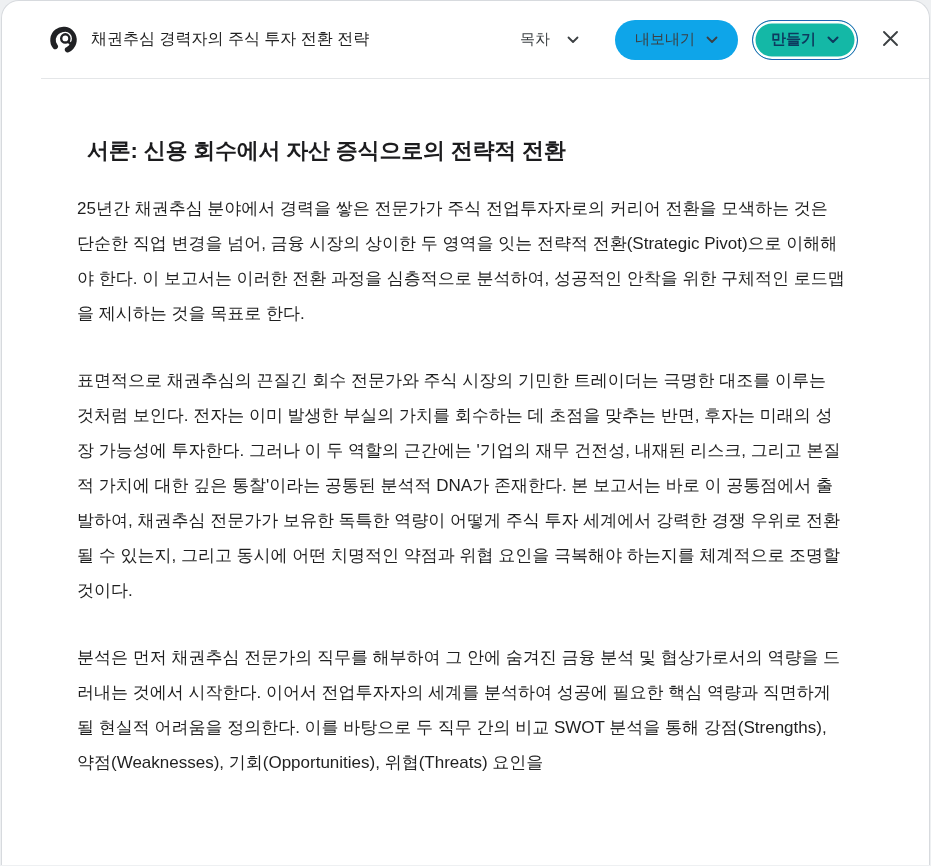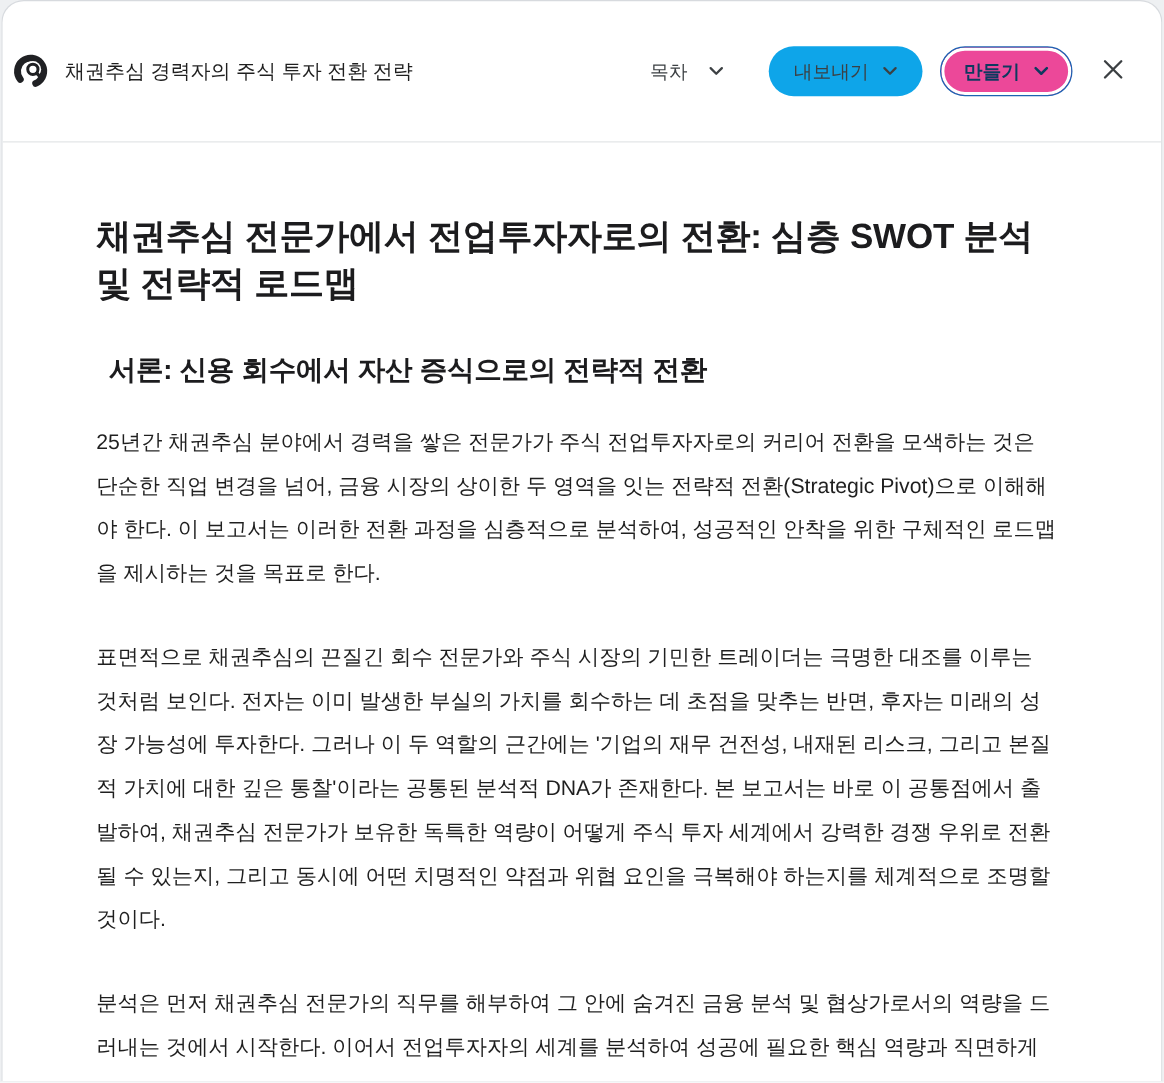--- a/index.html
+++ b/index.html
@@ -18,24 +18,25 @@
     border: 1px solid #d7dade;
     border-bottom: none;
     border-radius: 18px 18px 0 0;
     overflow: hidden;
     box-sizing: border-box;
   }
   
   .header {
     display: flex;
     align-items: center;
-    height: 113px;
+    height: 78px;
     padding: 0 24px 0 8px;
     border-bottom: 1px solid #e4e6e8;
     box-sizing: border-box;
+    margin-left: 39px;
   }
   .header-left {
     display: flex;
     align-items: center;
     gap: 12px;
     min-width: 0;
   }
   .doc-logo {
     width: 30px;
     height: 30px;
@@ -80,21 +81,21 @@
     font-size: 15px;
     cursor: pointer;
     box-sizing: border-box;
   }
   .pill-export {
     background: #0ea5e9;
     border: none;
     color: #3c4043;
   }
   .pill-create {
-    background: #ec4899;
+    background: #14b8a6;
     border: 1.5px solid #1c64b3;
     box-shadow: inset 0 0 0 2.5px #ffffff;
     color: #0d3a5f;
     font-weight: 600;
     padding: 0 18px;
   }
   .chevron { display: inline-flex; }
   .close-btn {
     background: none;
     border: none;
@@ -183,20 +184,19 @@
         <span>
           <svg width="17" height="17" viewBox="0 0 17 17">
               <path d="M2 2 L15 15 M15 2 L2 15" stroke="currentColor" stroke-width="1.9" stroke-linecap="round"></path>
             </svg>
         </span>
       </button>
     </div>
   </div>
 
   <div class="content">
-    <h1>채권추심 전문가에서 전업투자자로의 전환: 심층 SWOT 분석 및 전략적 로드맵</h1>
     <h2>서론: 신용 회수에서 자산 증식으로의 전략적 전환</h2>
     <p>25년간 채권추심 분야에서 경력을 쌓은 전문가가 주식 전업투자자로의 커리어 전환을 모색하는 것은 단순한 직업 변경을 넘어, 금융 시장의 상이한 두 영역을 잇는 전략적 전환(Strategic Pivot)으로 이해해야 한다. 이 보고서는 이러한 전환 과정을 심층적으로 분석하여, 성공적인 안착을 위한 구체적인 로드맵을 제시하는 것을 목표로 한다.</p>
     <p>표면적으로 채권추심의 끈질긴 회수 전문가와 주식 시장의 기민한 트레이더는 극명한 대조를 이루는 것처럼 보인다. 전자는 이미 발생한 부실의 가치를 회수하는 데 초점을 맞추는 반면, 후자는 미래의 성장 가능성에 투자한다. 그러나 이 두 역할의 근간에는 '기업의 재무 건전성, 내재된 리스크, 그리고 본질적 가치에 대한 깊은 통찰'이라는 공통된 분석적 DNA가 존재한다. 본 보고서는 바로 이 공통점에서 출발하여, 채권추심 전문가가 보유한 독특한 역량이 어떻게 주식 투자 세계에서 강력한 경쟁 우위로 전환될 수 있는지, 그리고 동시에 어떤 치명적인 약점과 위협 요인을 극복해야 하는지를 체계적으로 조명할 것이다.</p>
     <p>분석은 먼저 채권추심 전문가의 직무를 해부하여 그 안에 숨겨진 금융 분석 및 협상가로서의 역량을 드러내는 것에서 시작한다. 이어서 전업투자자의 세계를 분석하여 성공에 필요한 핵심 역량과 직면하게 될 현실적 어려움을 정의한다. 이를 바탕으로 두 직무 간의 비교 SWOT 분석을 통해 강점(Strengths), 약점(Weaknesses), 기회(Opportunities), 위협(Threats) 요인을</p>
   </div>
 
 </div>
 
 </body></html>

